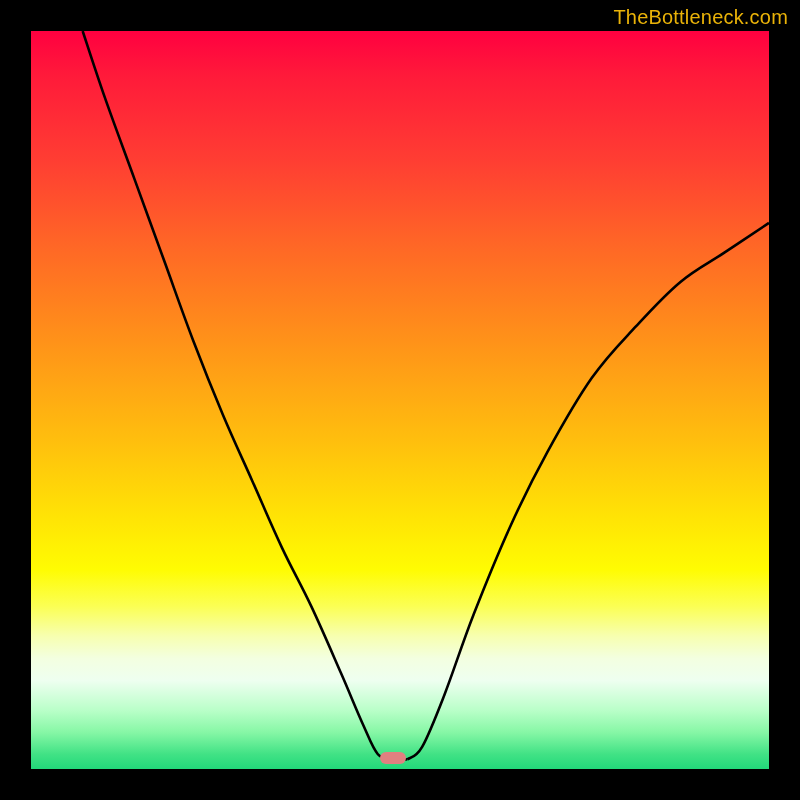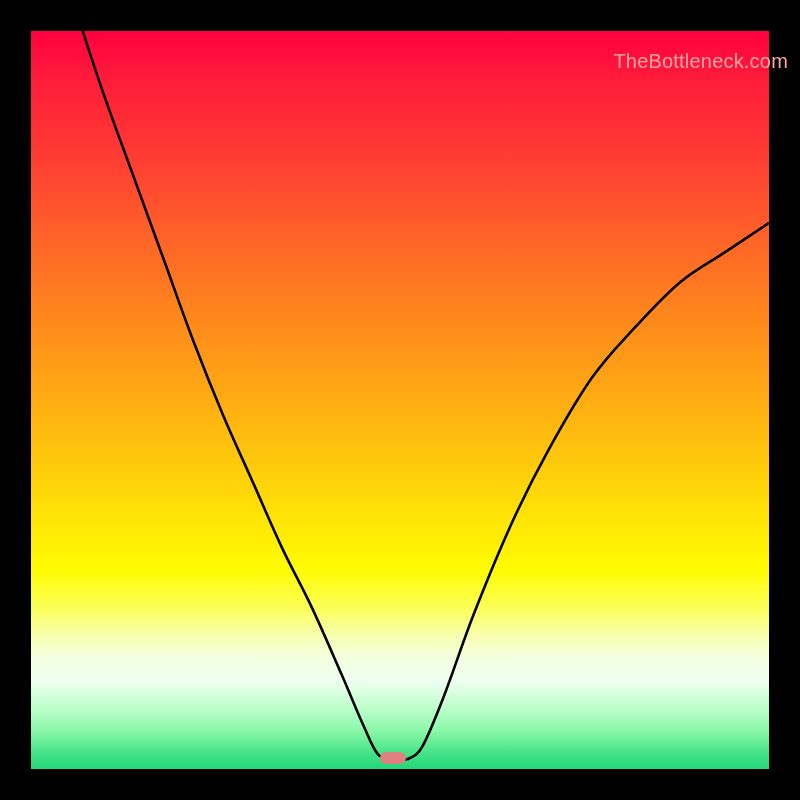--- a/index.html
+++ b/index.html
@@ -55,25 +55,24 @@
     width: 26px;
     height: 12px;
     border-radius: 6px;
     background: #e08080;
     transform: translate(-50%, -50%);
   }
   .watermark {
     position: absolute;
     top: 6px;
     right: 12px;
-    color: #fca5a5;
+    color: #eab308;
     font-size: 20px;
     font-weight: 500;
     letter-spacing: 0.2px;
-    margin-top: 44px;
   }
 </style>
 </head>
 <body>
 
 <div class="frame">
   <div class="plot-area">
     <svg class="curve" viewBox="0 0 100 100" preserveAspectRatio="none">
       <path fill="none" stroke="#000" stroke-width="0.35" d="M 7 0 C 7.54 1.6199999999999999, 8.74 5.4, 10 9 C 11.26 12.6, 12.56 16.04, 14 20 C 15.44 23.96, 16.56 27.04, 18 31 C 19.44 34.96, 20.56 38.22, 22 42 C 23.44 45.78, 24.56 48.58, 26 52 C 27.44 55.42, 28.56 57.76, 30 61 C 31.44 64.24, 32.56 66.94, 34 70 C 35.44 73.06, 36.56 74.94, 38 78 C 39.44 81.06, 40.74 84.12, 42 87 C 43.26 89.88, 44.1 92.02, 45 94 C 45.9 95.98, 46.28 97.154, 47 98 C 47.72 98.846, 48.64 98.574, 49 98.7" id="left-path"></path>
       <path fill="none" stroke="#000" stroke-width="0.35" d="M 49 98.7 L 51 98.7" id="flat-path"></path>

